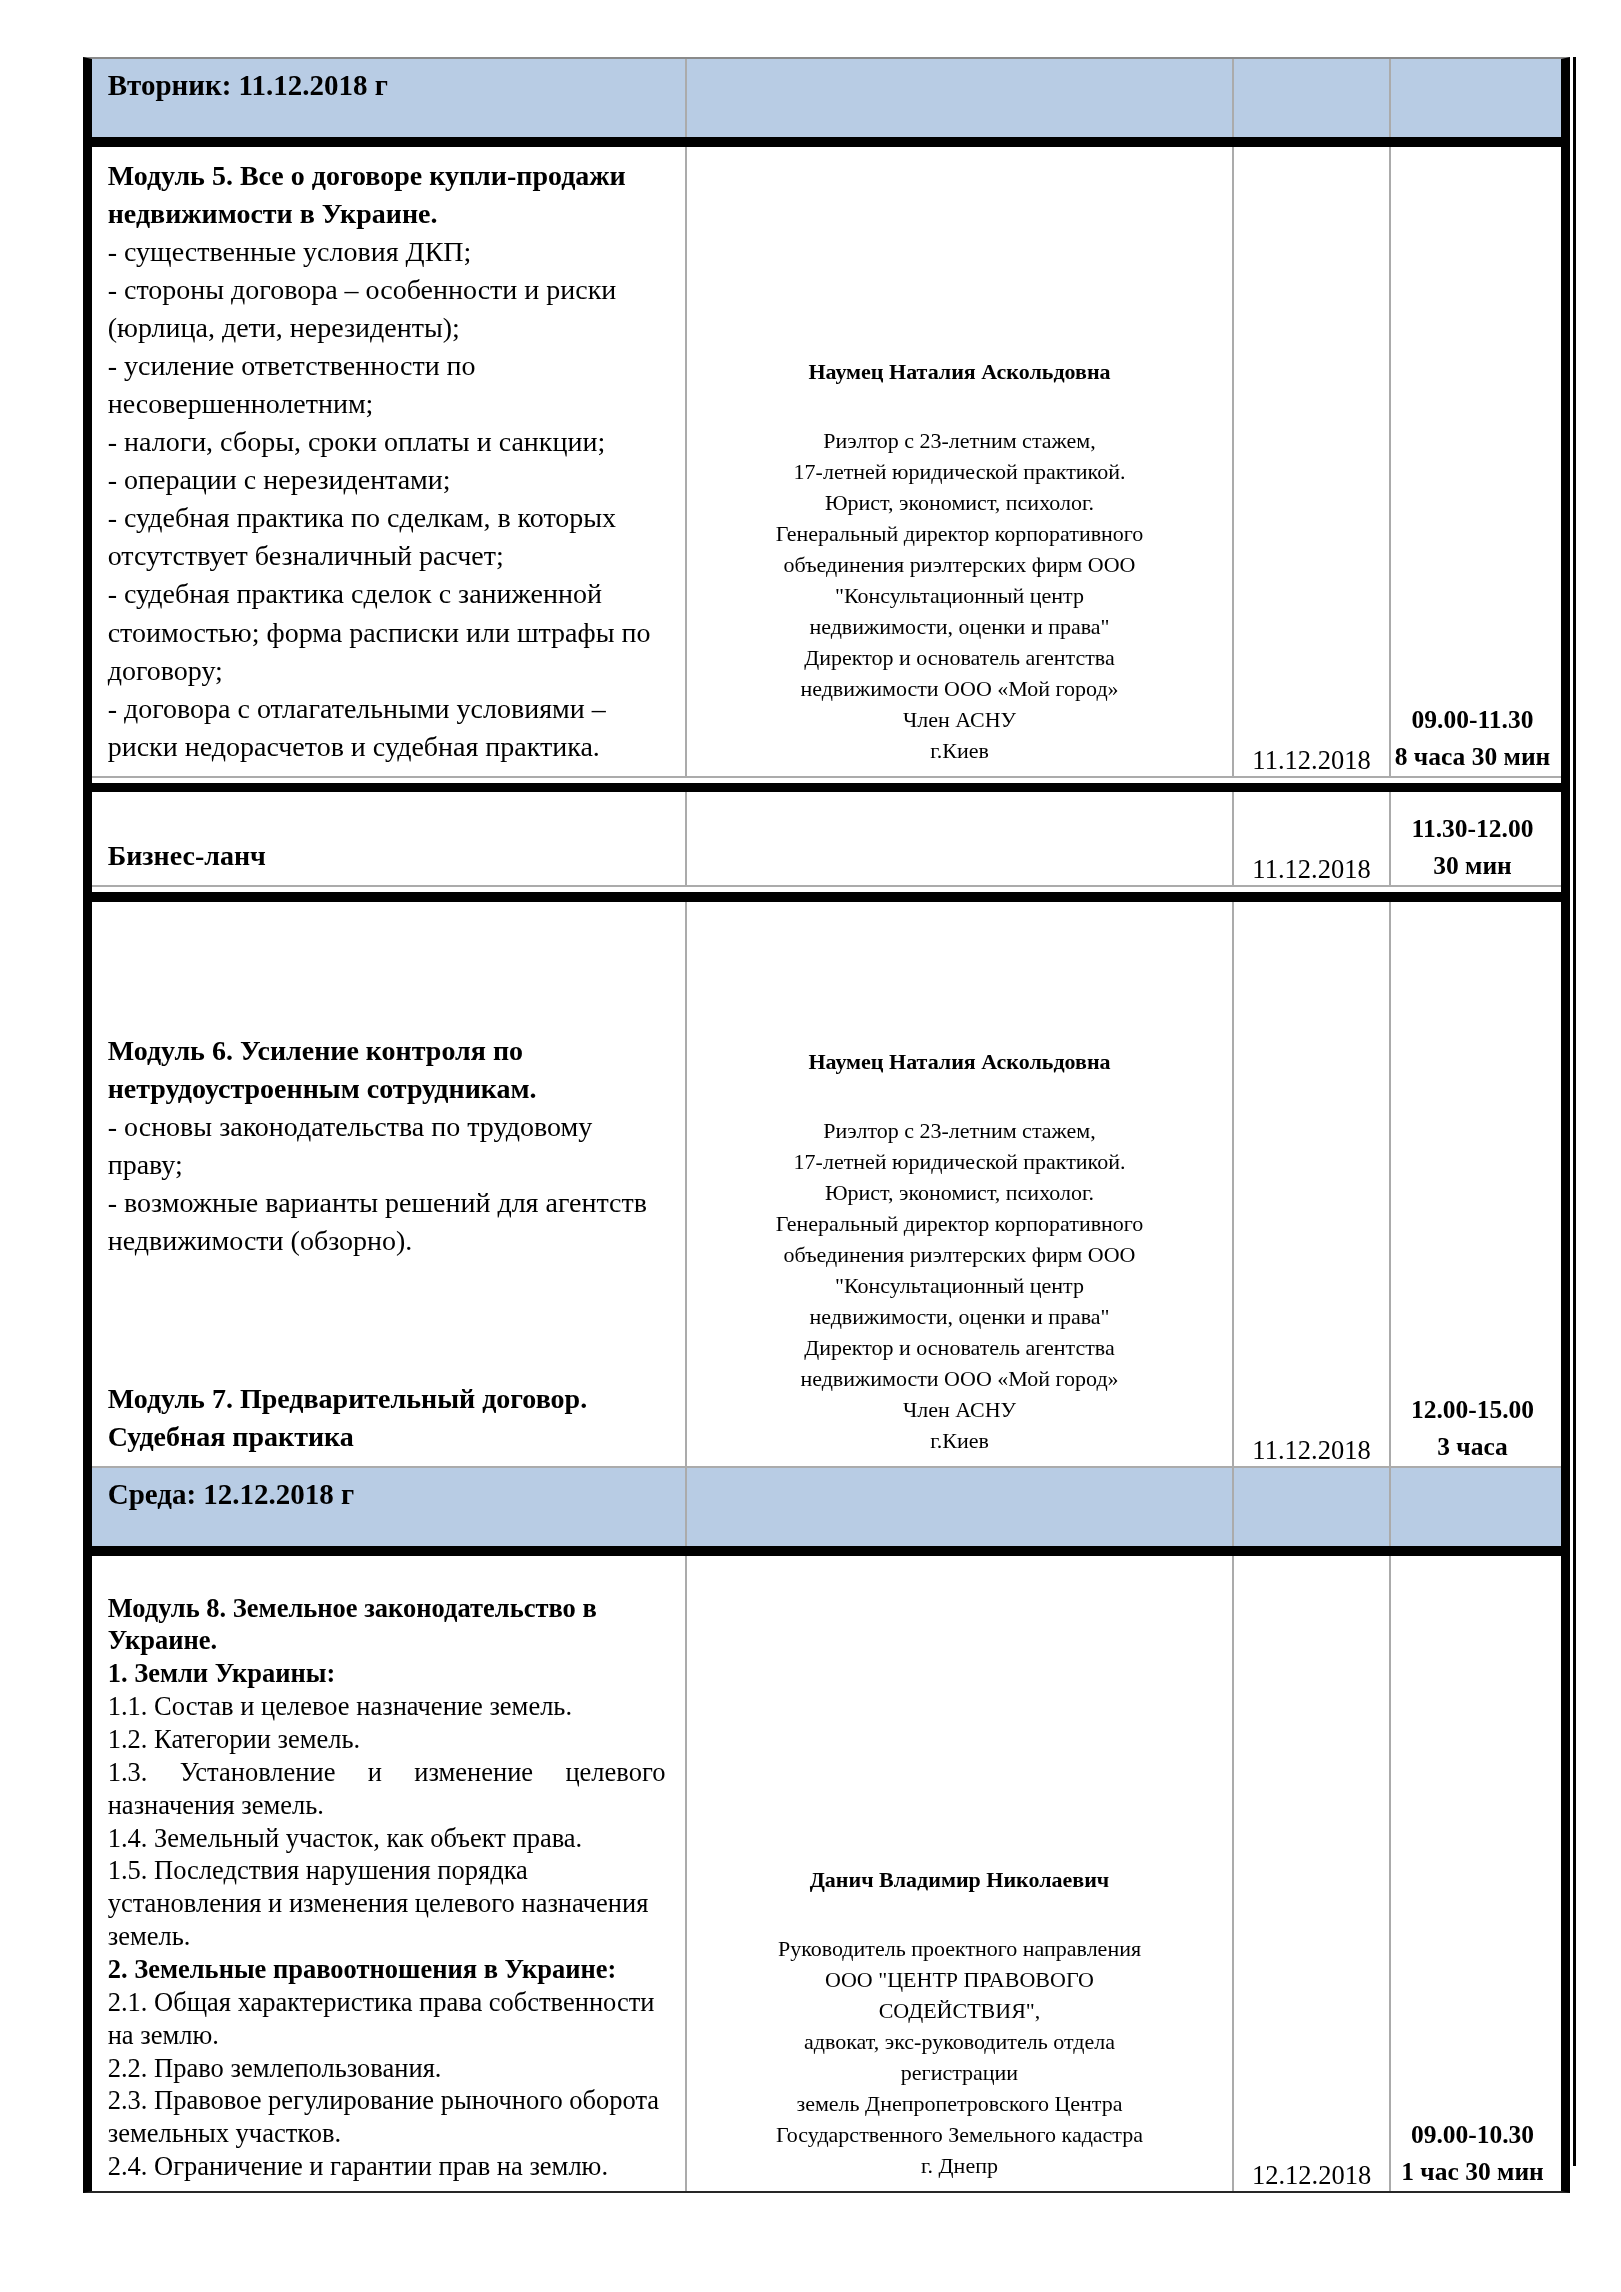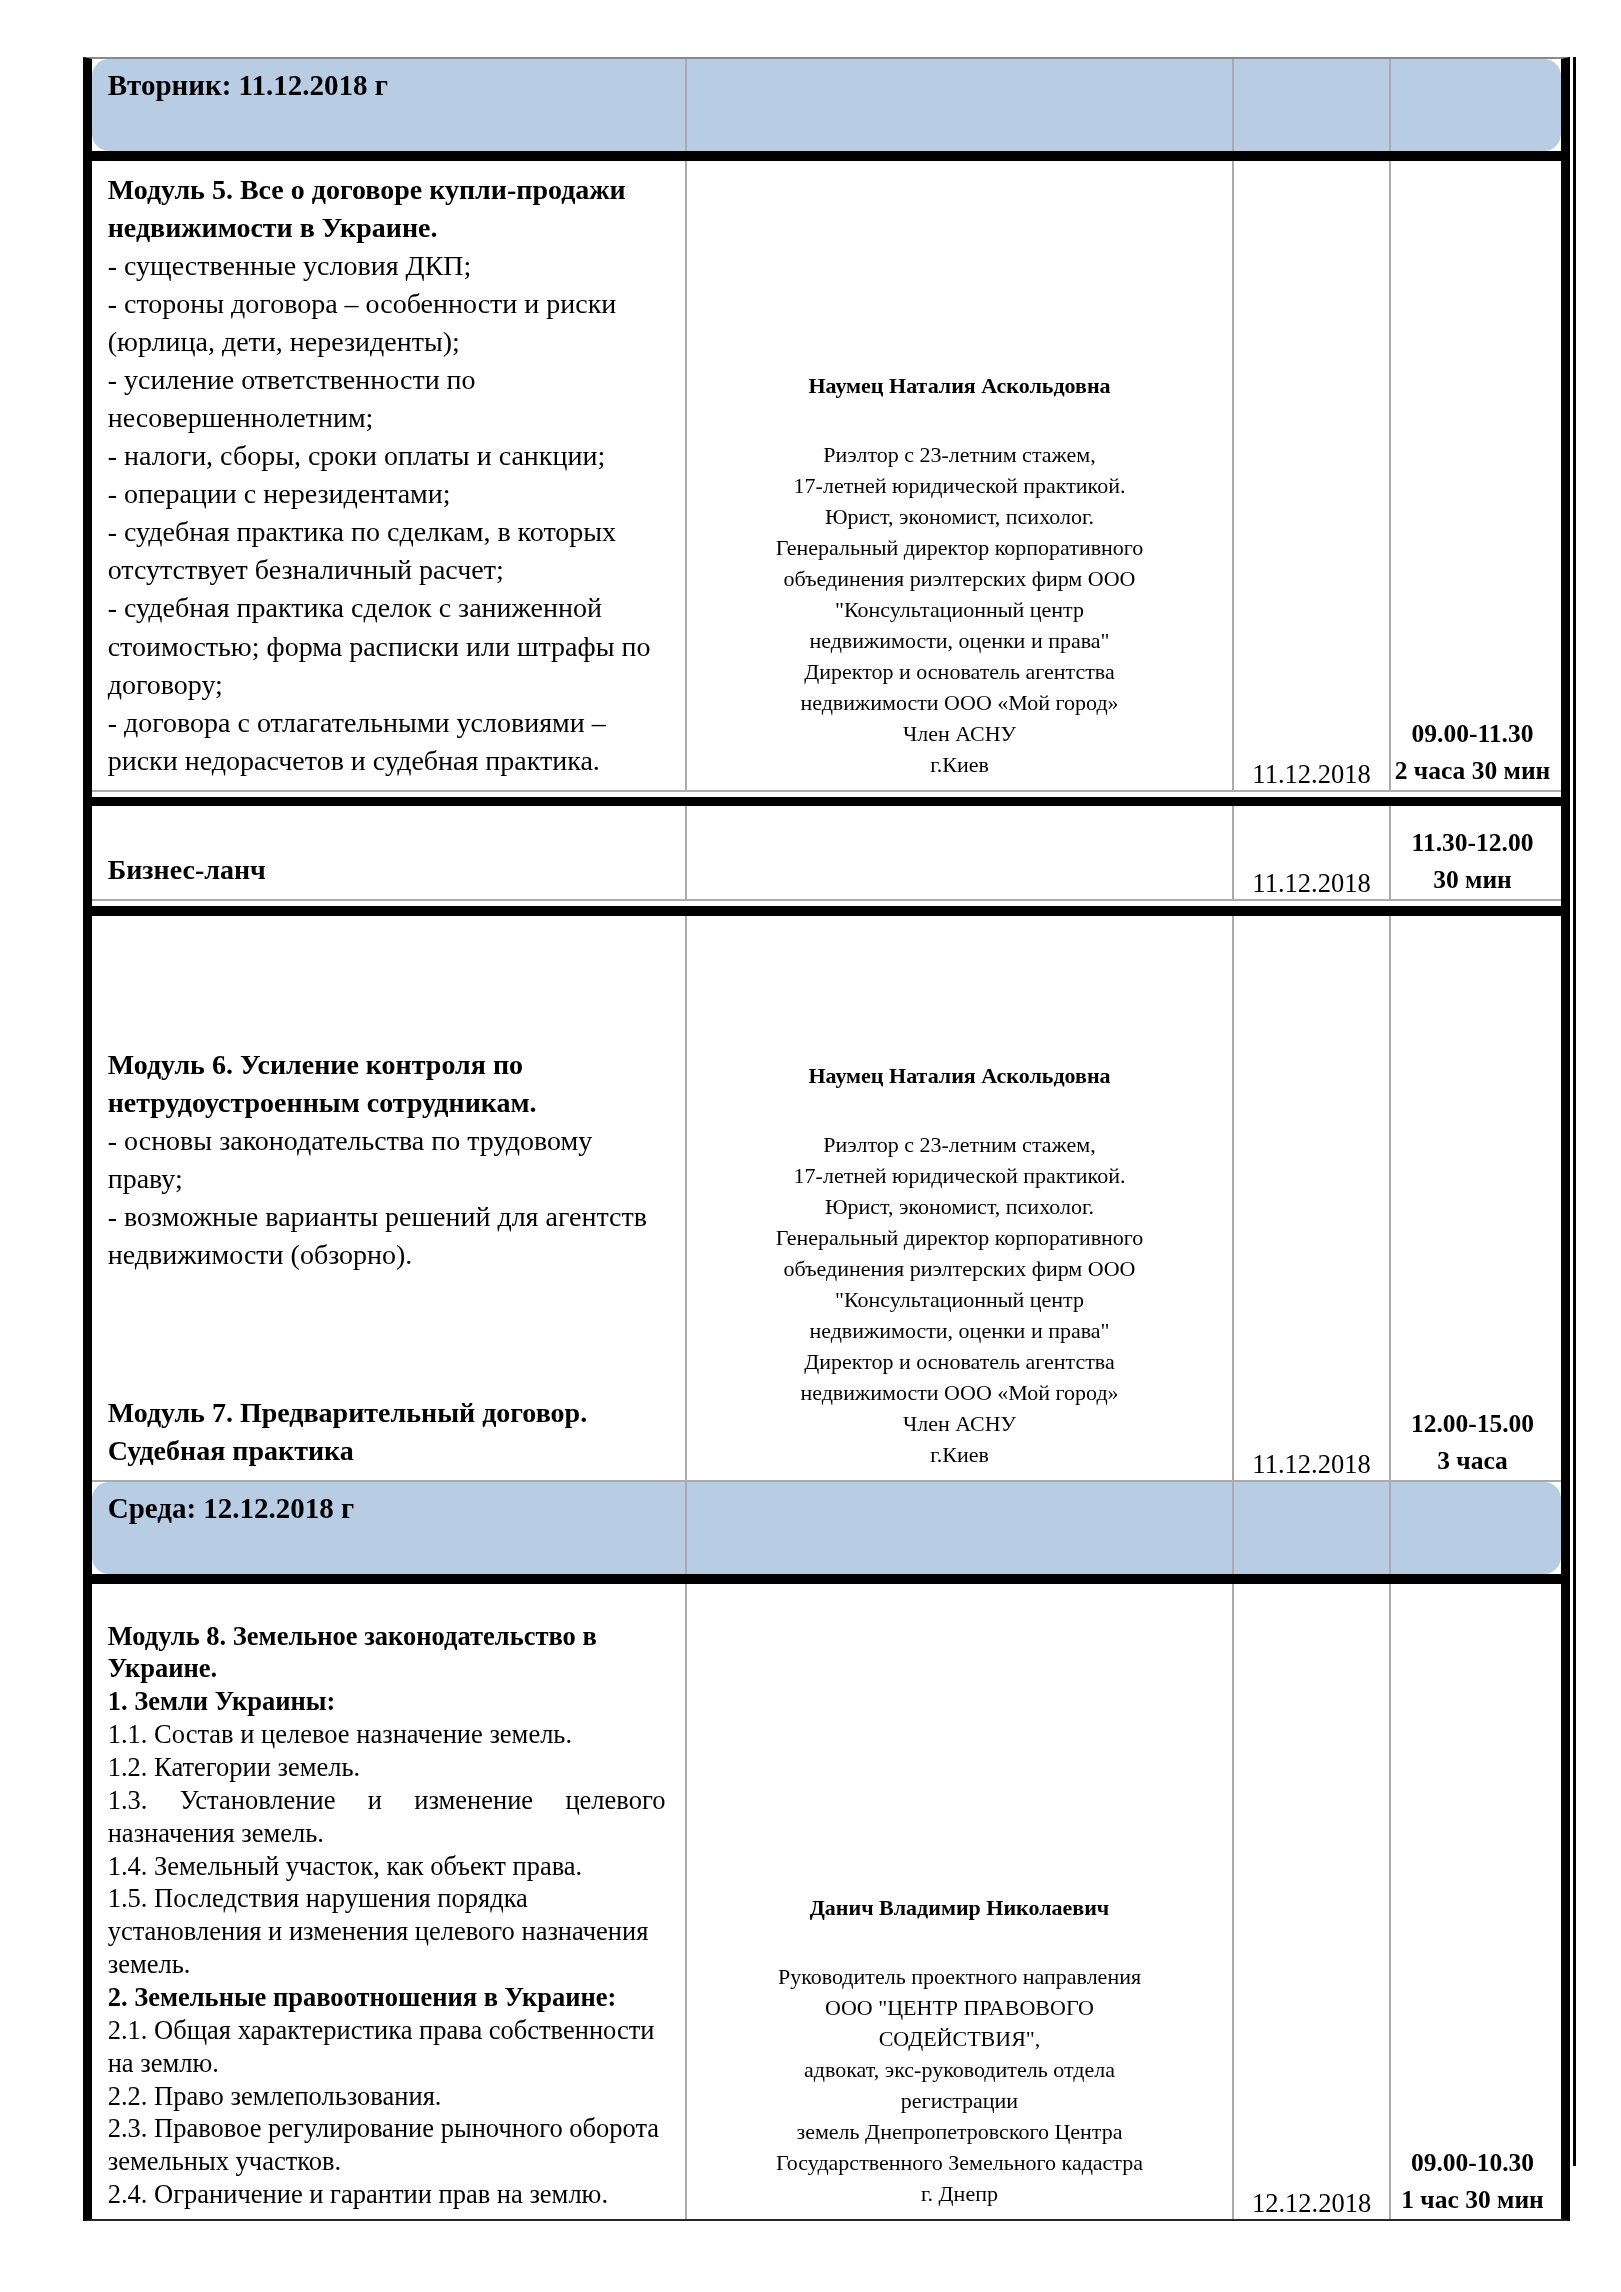--- a/index.html
+++ b/index.html
@@ -14,21 +14,21 @@
     border-top:2px solid #8a8a8a;border-bottom:2.9px solid #262626;
     background:#fff;
   }
   .trow{display:flex;align-items:stretch;width:100%;}
   .cell{border-right:2px solid #ababab;display:flex;flex-direction:column;justify-content:flex-end;}
   .cell:last-child{border-right:none;}
   .c1{width:595px;padding:9.8px 19.6px 9.8px 15.7px;font-size:28px;line-height:1.36;}
   .c2{width:547px;padding:9.8px 11.8px;text-align:center;font-size:22px;line-height:1.41;}
   .c3{width:157px;text-align:center;font-size:26.5px;padding:0 2px;}
   .c4{width:163px;text-align:center;font-size:25.5px;line-height:1.45;padding:0 2px;font-weight:bold;}
-  .day{height:92px;background:#b8cce4;border-radius:17px;}
+  .day{height:78px;background:#b8cce4;}
   .day .c1{justify-content:flex-start;padding-top:8.8px;font-size:29px;line-height:1.2;}
   .r-m5{min-height:614px;border-bottom:2px solid #ababab;}
   .r-lunch{min-height:95px;border-bottom:2px solid #ababab;}
   .r-m6{min-height:566px;border-bottom:2px solid #ababab;}
   .r-m8{min-height:635px;}
   .r-m8 .c1{font-size:26.5px;line-height:1.24;padding:7.8px 19.6px 7.8px 15.7px;}
   .sep{height:9.8px;background:#000;}
   .sep.gap{margin-top:4.9px;}
   .bold{font-weight:bold;}
   .pre{white-space:pre-line;}
@@ -79,21 +79,21 @@
 Директор и основатель агентства
 недвижимости ООО «Мой город»
 Член АСНУ
 г.Киев</div>
     </div>
     <div class="cell c3">
       <span>11.12.2018</span>
     </div>
     <div class="cell c4">
       <span class="time-line">09.00-11.30</span>
-      <span class="time-line">2 часа 30 мин</span>
+      <span class="time-line">8 часа 30 мин</span>
     </div>
   </div>
   <div class="sep gap"></div>
 
   <div class="trow r-lunch">
     <div class="cell c1">
       <div class="bold">Бизнес-ланч</div>
     </div>
     <div class="cell c2"></div>
     <div class="cell c3">

